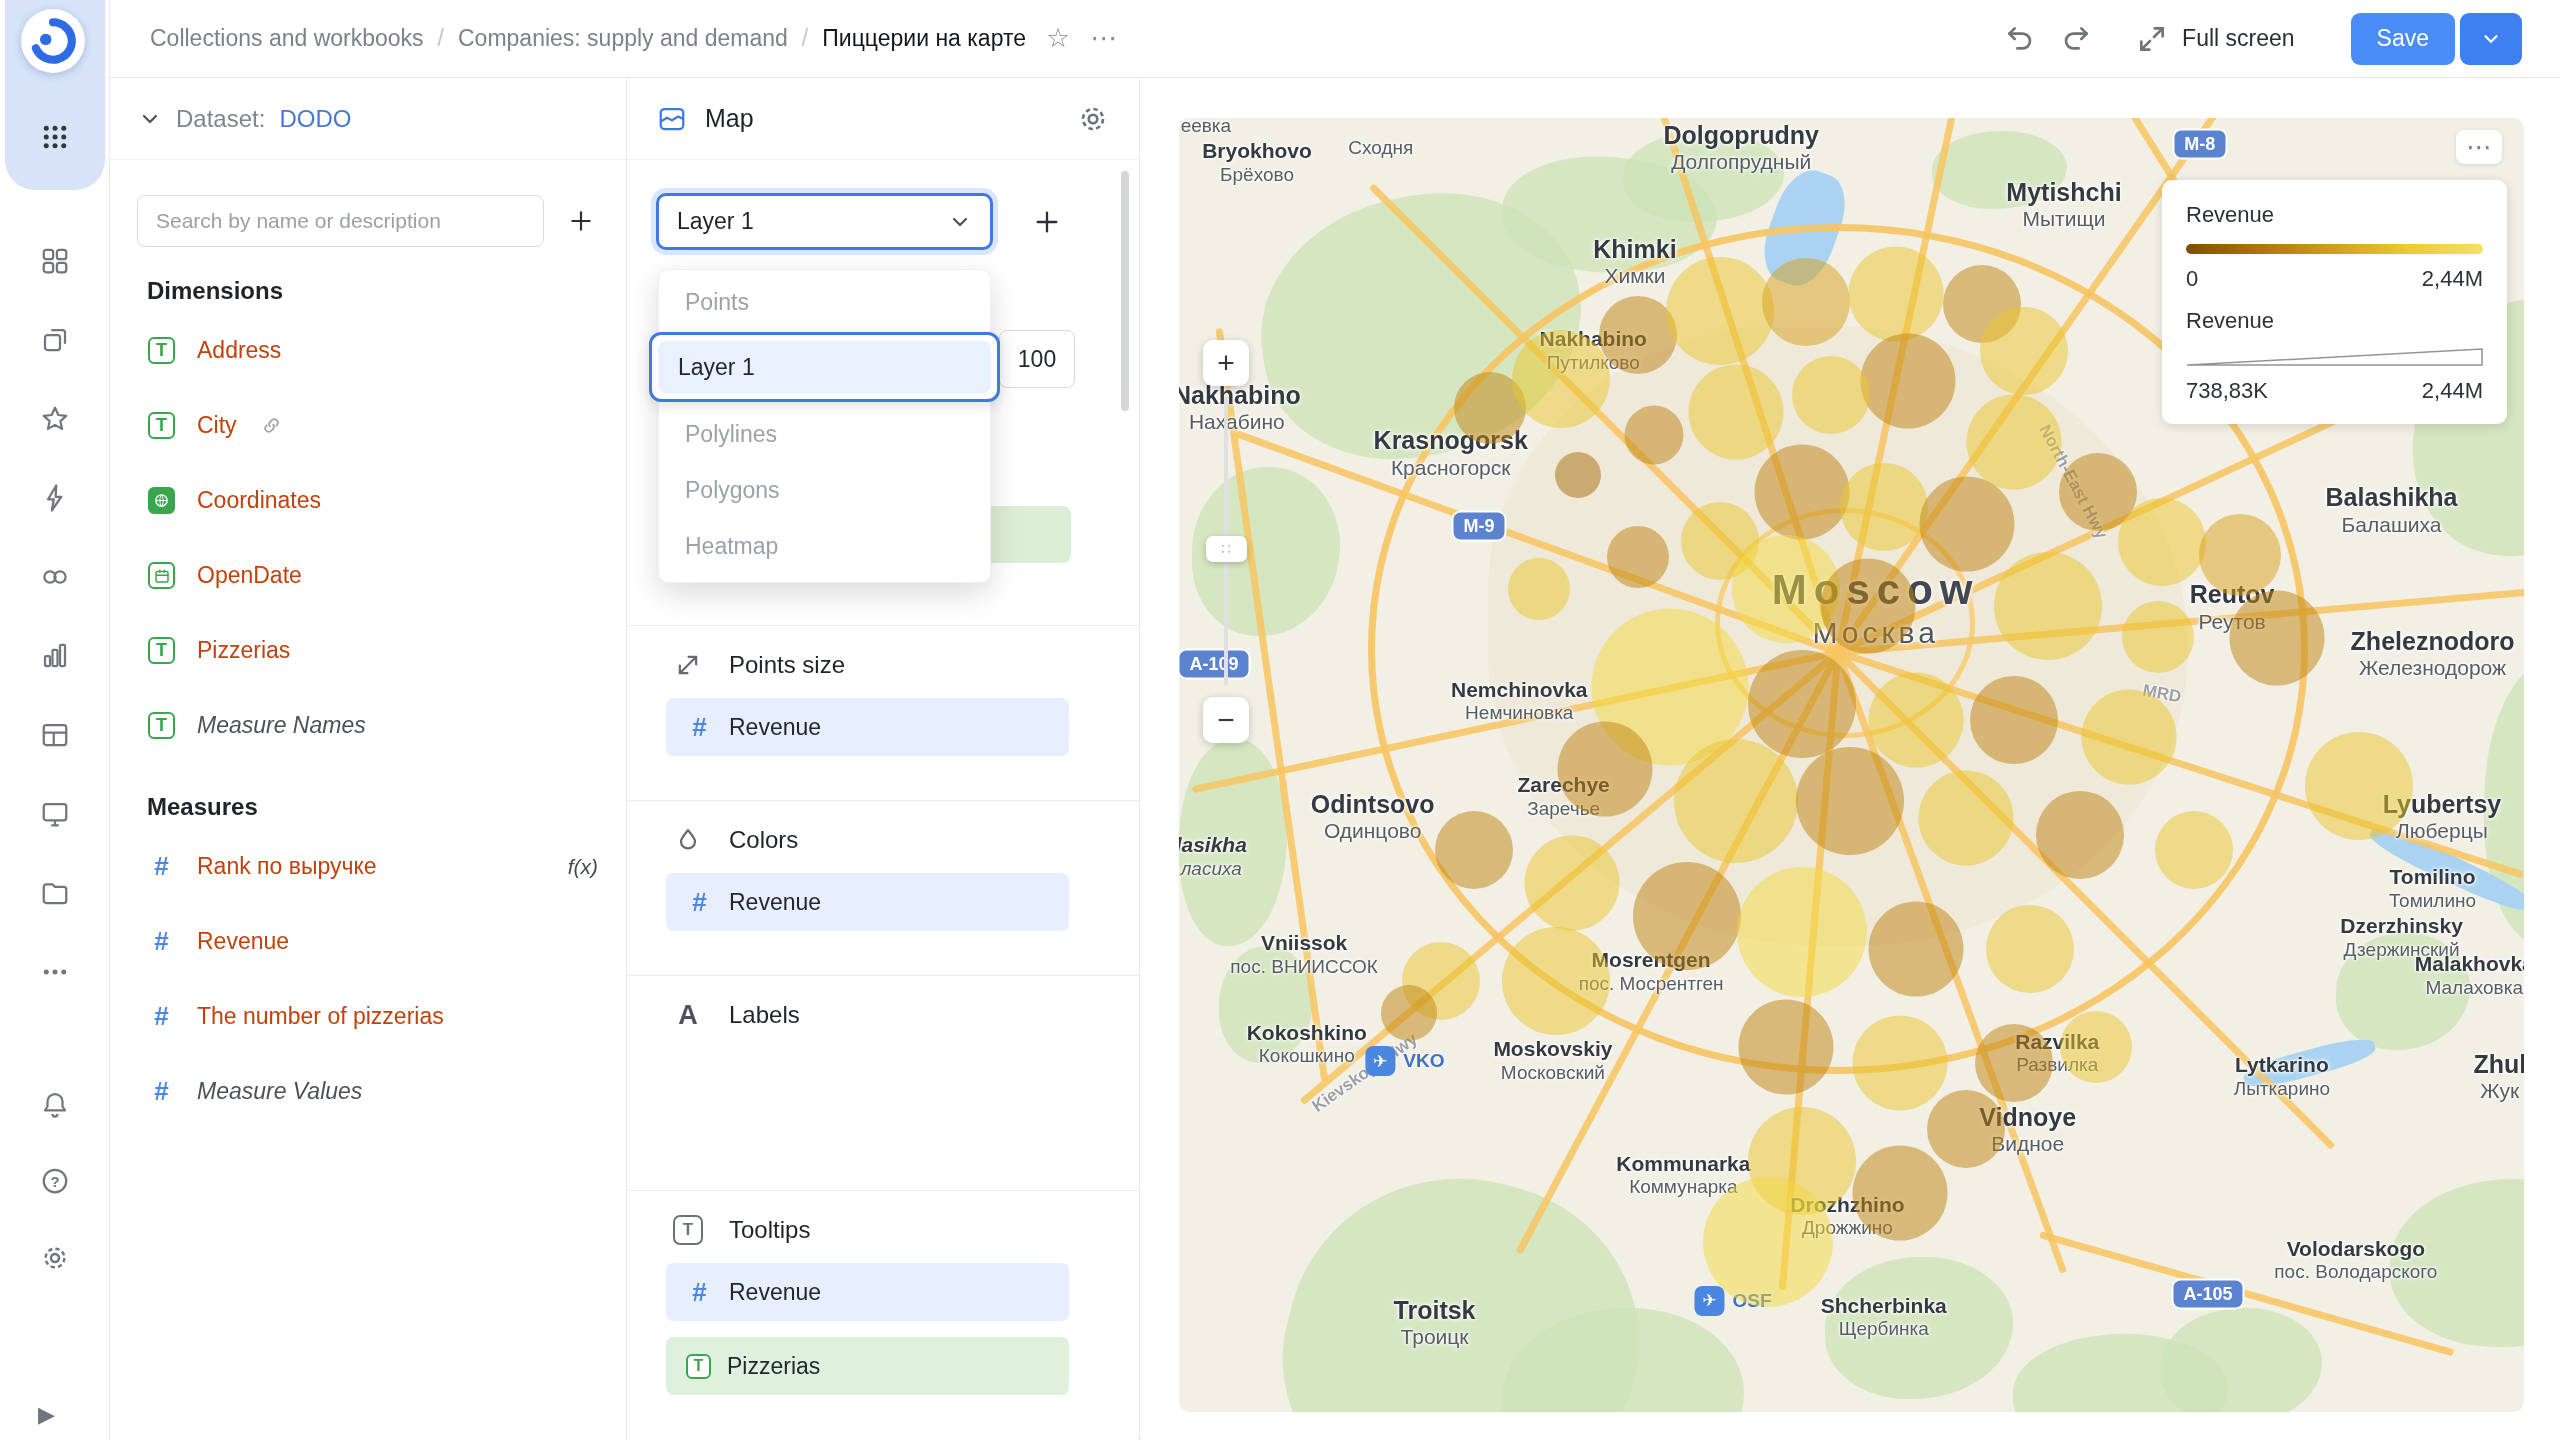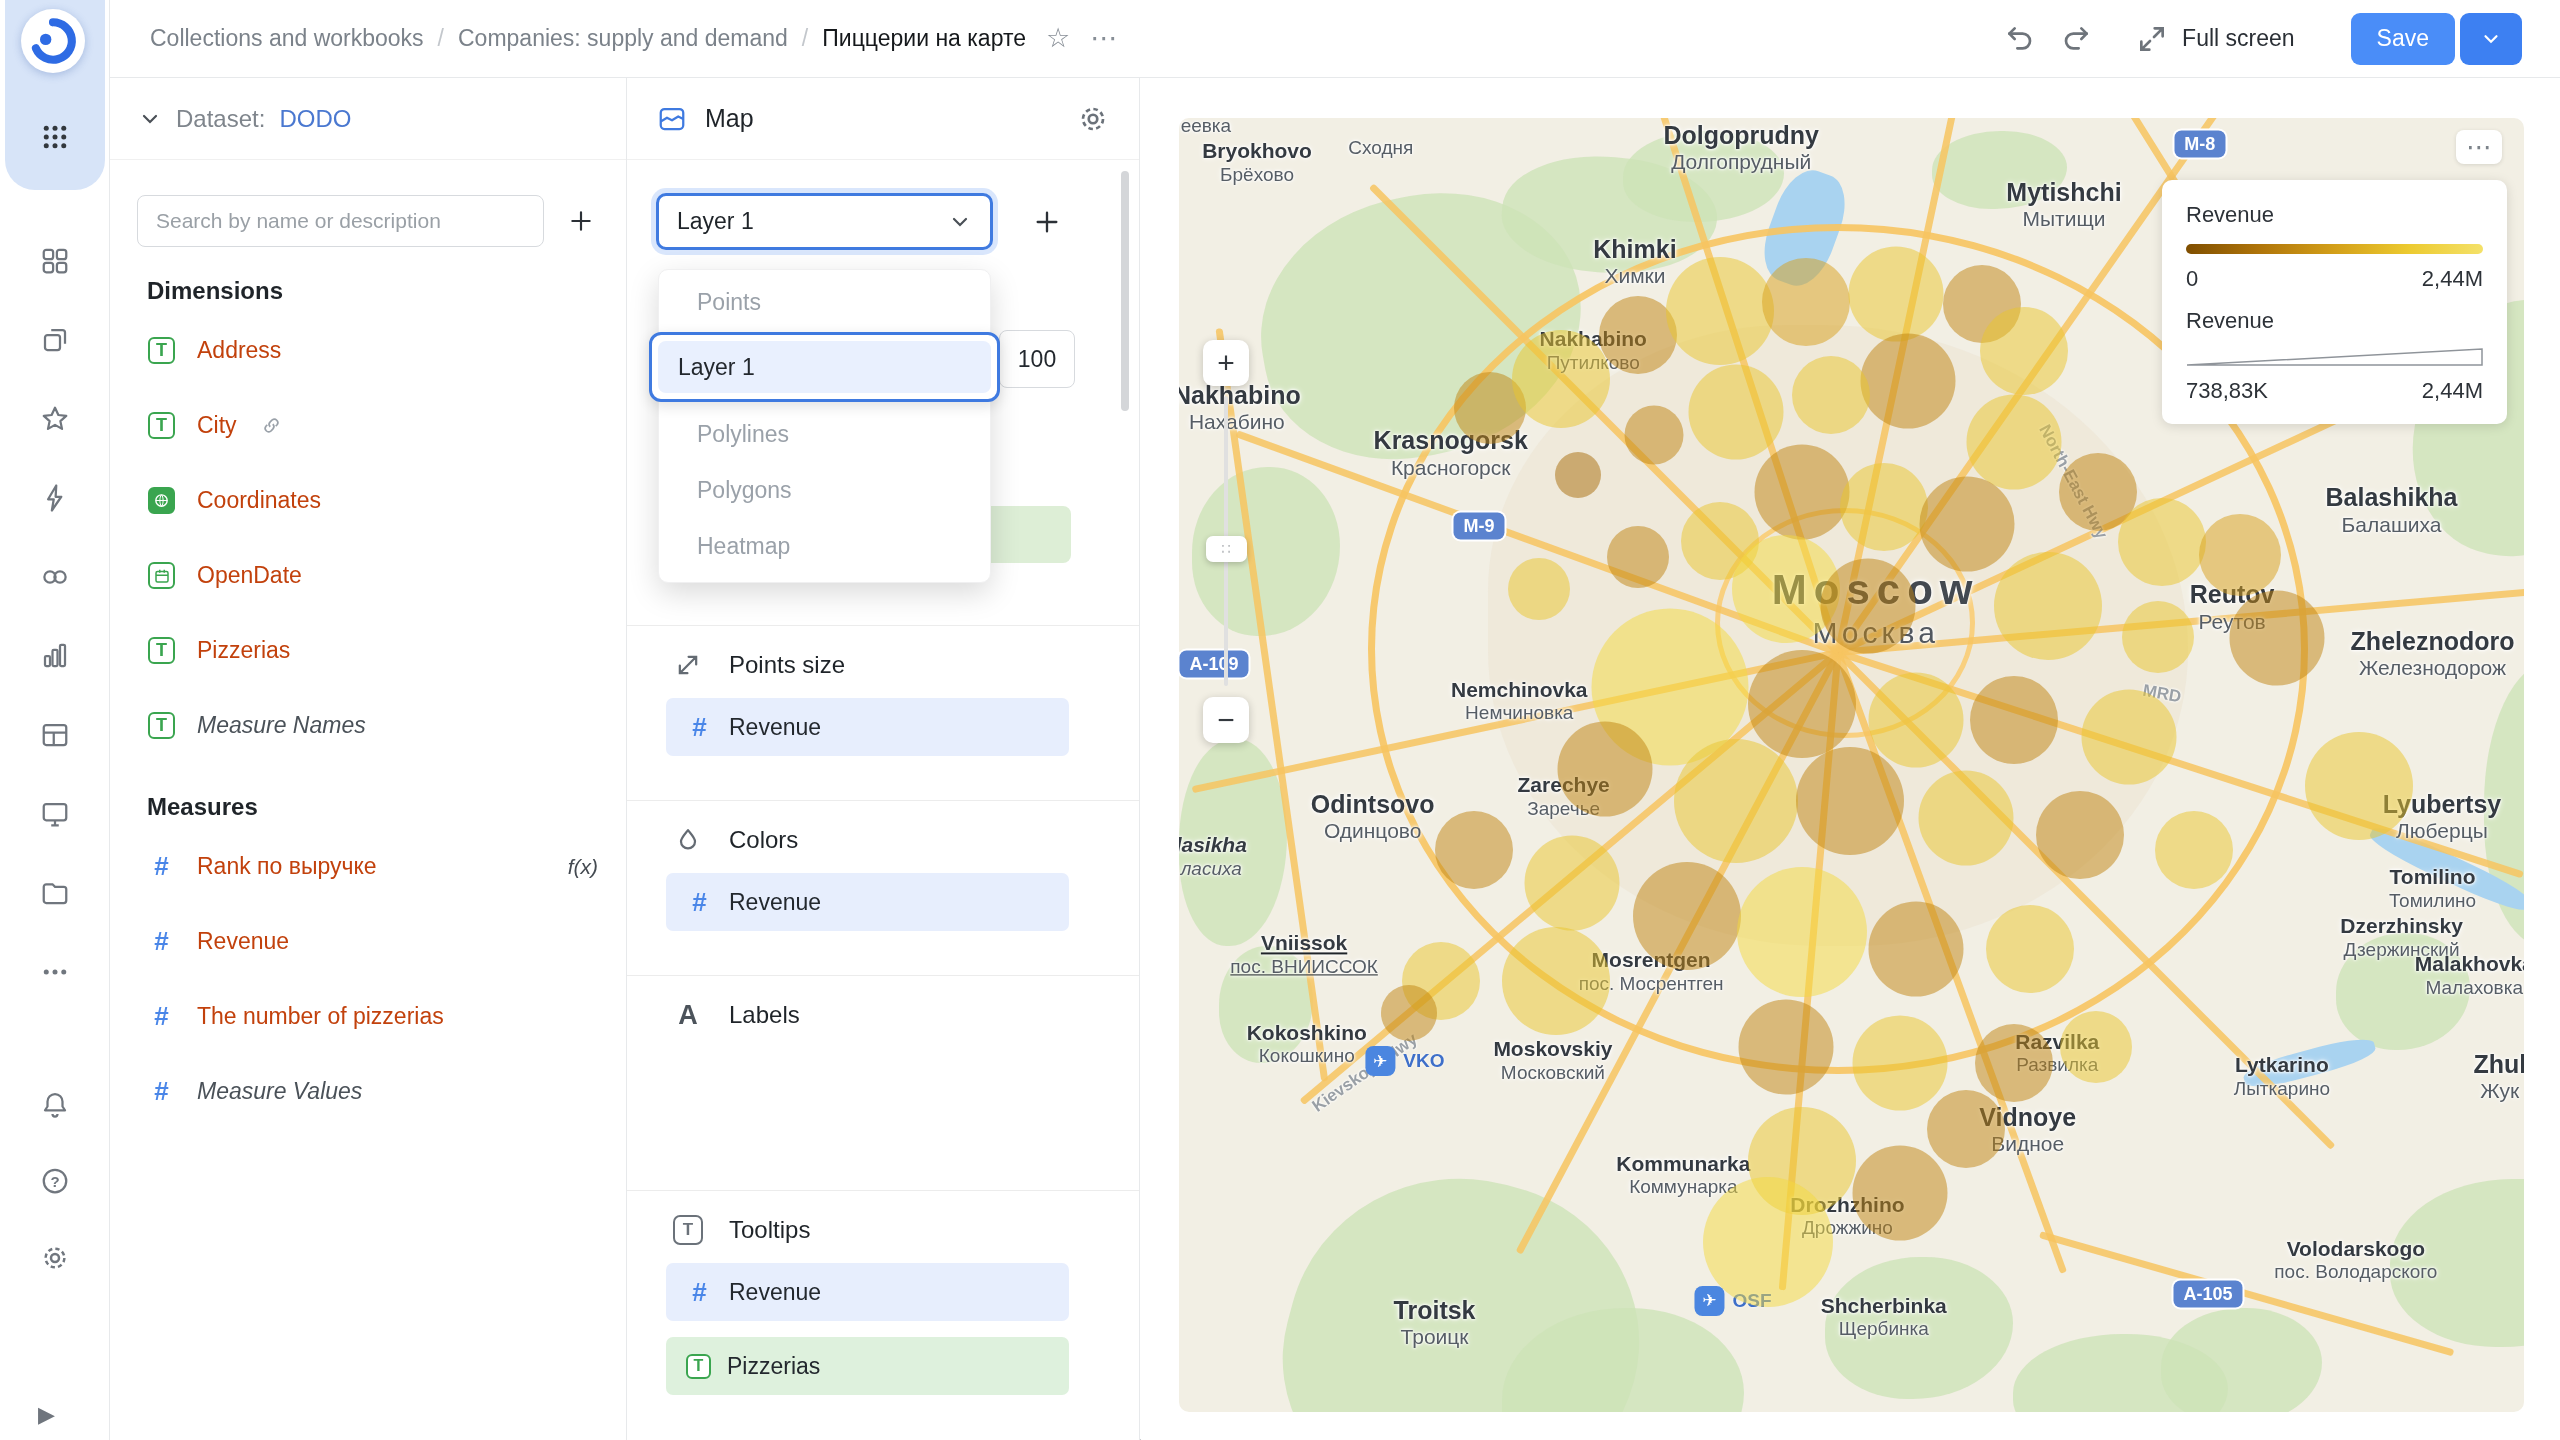--- a/index.html
+++ b/index.html
@@ -63,21 +63,21 @@
   
   .config-panel { position:absolute; left:627px; top:78px; width:513px; bottom:0; background:#fff; border-right:1px solid #e7e9eb; z-index:30; overflow:hidden; }
   .cp-header { height:82px; border-bottom:1px solid #f0f0f0; display:flex; align-items:center; gap:18px; padding:0 30px; font-size:25px; }
   .cp-gear { margin-left:auto; width:32px; height:32px; color:#6b727a; cursor:pointer; }
   .layer-select { position:absolute; left:29px; top:115px; width:337px; height:57px; border:3px solid #3f7ae0; border-radius:10px; box-shadow:0 0 0 5px rgba(82,139,240,.22); background:#fff; display:flex; align-items:center; padding:0 18px; font-size:23px; cursor:pointer; z-index:40; }
   .layer-select .chev { margin-left:auto; }
   .layer-plus { position:absolute; left:392px; top:115px; width:56px; height:57px; background:none; border:none; display:flex; align-items:center; justify-content:center; color:#2b3036; cursor:pointer; z-index:35; }
   .opacity-input { position:absolute; left:372px; top:252px; width:76px; height:58px; border:1.5px solid #d7dade; border-radius:8px; display:flex; align-items:center; justify-content:center; font-size:23px; color:#23282e; z-index:20; }
   .green-bar { position:absolute; left:304px; top:428px; width:140px; height:57px; background:#ddeed6; border-radius:8px; z-index:20; }
   .layer-popup { position:absolute; left:31px; top:191px; width:333px; background:#fff; border:1px solid #f0f0f1; border-radius:10px; box-shadow:0 10px 30px rgba(0,0,0,.15); padding:4px 0 8px; z-index:50; }
-  .popup-item { height:56px; display:flex; align-items:center; padding:0 38px; font-size:23px; color:#9aa1a9; cursor:pointer;text-align:center; }
+  .popup-item { height:56px; display:flex; align-items:center; padding:0 26px; font-size:23px; color:#9aa1a9; cursor:pointer;text-align:center; }
   .selected-box { margin:2px -10px 4px; background:#fff; border:3px solid #3f7ae0; border-radius:12px; padding:6px; box-shadow:0 4px 14px rgba(0,0,0,.12); }
   .selected-item { background:#e9f0fe; border-radius:8px; height:52px; display:flex; align-items:center; padding:0 20px; font-size:23px; color:#23282e; cursor:pointer; }
   .sections { position:absolute; left:0; right:0; top:547px; bottom:0; overflow:hidden; }
   .section { border-top:1px solid #ececec; padding:10px 0 0; }
   .sec-title { display:flex; align-items:center; gap:26px; padding:14px 0 10px 46px; font-size:24px; color:#1f2429; }
   .sec-ic { width:30px; height:30px; color:#646b73; display:flex; align-items:center; justify-content:center; }
   .sec-A { font-size:27px; font-weight:600; color:#4c535b; }
   .sec-T { width:30px; height:30px; border:2px solid #6b727a; border-radius:7px; font-size:17px; font-weight:700; color:#6b727a; display:flex; align-items:center; justify-content:center; }
   .chips { display:flex; flex-direction:column; gap:16px; padding:8px 70px 44px 39px; }
   .section.labels .chips { min-height:150px; }
@@ -579,21 +579,21 @@
         <span class="ru">Томилино</span>
       </div>
       <div class="city s1" style="left: 90.9%; top: 63.4%;">
         <span class="en">Dzerzhinsky</span>
         <span class="ru">Дзержинский</span>
       </div>
       <div class="city s1" style="left: 96.3%; top: 66.3%;">
         <span class="en">Malakhovka</span>
         <span class="ru">Малаховка</span>
       </div>
-      <div class="city s1" style="left: 9.3%; top: 64.7%; text-decoration: underline;">
+      <div class="city s1" style="left: 9.3%; top: 64.7%;">
         <span class="en">Vniissok</span>
         <span class="ru">пос. ВНИИССОК</span>
       </div>
       <div class="city s1" style="left: 35.1%; top: 66%;">
         <span class="en">Mosrentgen</span>
         <span class="ru">пос. Мосрентген</span>
       </div>
       <div class="city s1" style="left: 9.5%; top: 71.6%;">
         <span class="en">Kokoshkino</span>
         <span class="ru">Кокошкино</span>

